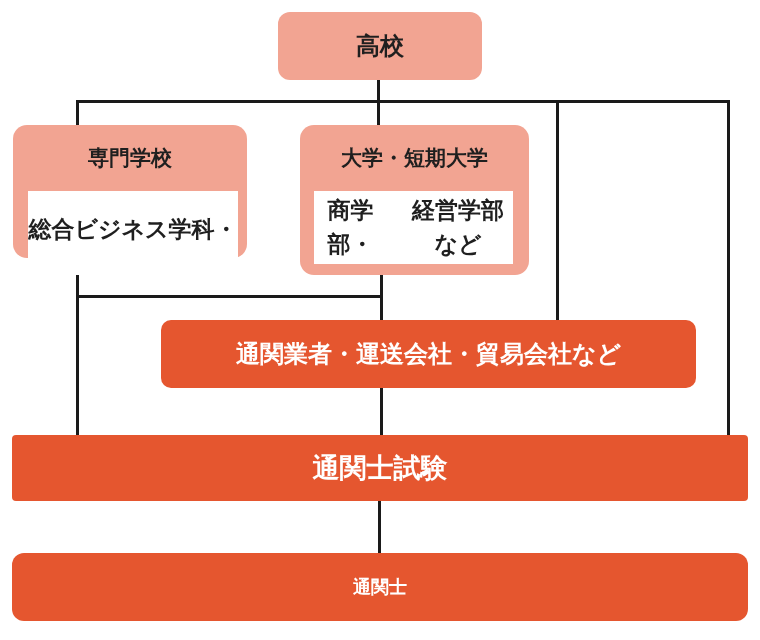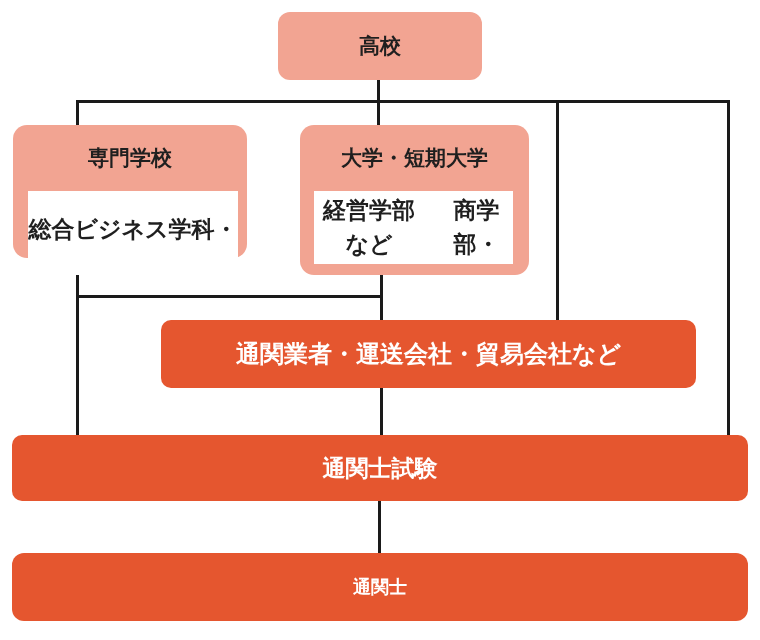--- a/index.html
+++ b/index.html
@@ -60,27 +60,27 @@
     display: flex;
     flex-direction: row;
     align-items: center;
     justify-content: center;
     font-size: 23px;
     font-weight: 700;
     line-height: 1.45;
     color: var(--text-dark);
     gap: 16px;
   }
-  #node-highschool { left: 278px; top: 12px; width: 204px; height: 68px; border-radius: 12px; font-size: 21px; }
+  #node-highschool { left: 278px; top: 12px; width: 204px; height: 68px; border-radius: 12px; font-size: 24px; }
   #node-vocational { left: 13px;  top: 125px; width: 234px; height: 133px; }
   #node-vocational .inner-box { left: 15px; top: 66px; width: 210px; height: 77px; }
   #node-university { left: 263px; top: 125px; width: 229px; height: 150px; margin-left: 37px; }
   #node-university .inner-box { left: 14px; top: 66px; width: 199px; height: 73px; }
   #node-companies  { left: 113px; top: 320px; width: 535px; height: 68px; border-radius: 10px; font-size: 24px; margin-left: 48px; }
-  #node-exam       { left: 12px;  top: 435px; width: 736px; height: 66px; border-radius: 10px; font-size: 23px; }
+  #node-exam       { left: 12px;  top: 435px; width: 736px; height: 66px; border-radius: 4px; font-size: 27px; }
   #node-license    { left: 12px;  top: 553px; width: 736px; height: 68px; border-radius: 12px; font-size: 18px; }
   .line {
     position: absolute;
     background: var(--line);
     z-index: 1;
   }
 </style>
 </head>
 <body>
 
@@ -105,22 +105,22 @@
   <div class="node salmon-node school-node" id="node-vocational">
     <div class="school-title">専門学校</div>
     <div class="inner-box">
       <span>総合ビジネス学科・</span>
     </div>
   </div>
 
   <div class="node salmon-node school-node" id="node-university">
     <div class="school-title">大学・短期大学</div>
     <div class="inner-box">
+      <span>商学部・</span>
       <span>経営学部など</span>
-      <span>商学部・</span>
     </div>
   </div>
 
   <div class="node orange-node" id="node-companies">
     <span>通関業者・運送会社・貿易会社など</span>
   </div>
 
   <div class="node orange-node" id="node-exam">
     <span>通関士試験</span>
   </div>

